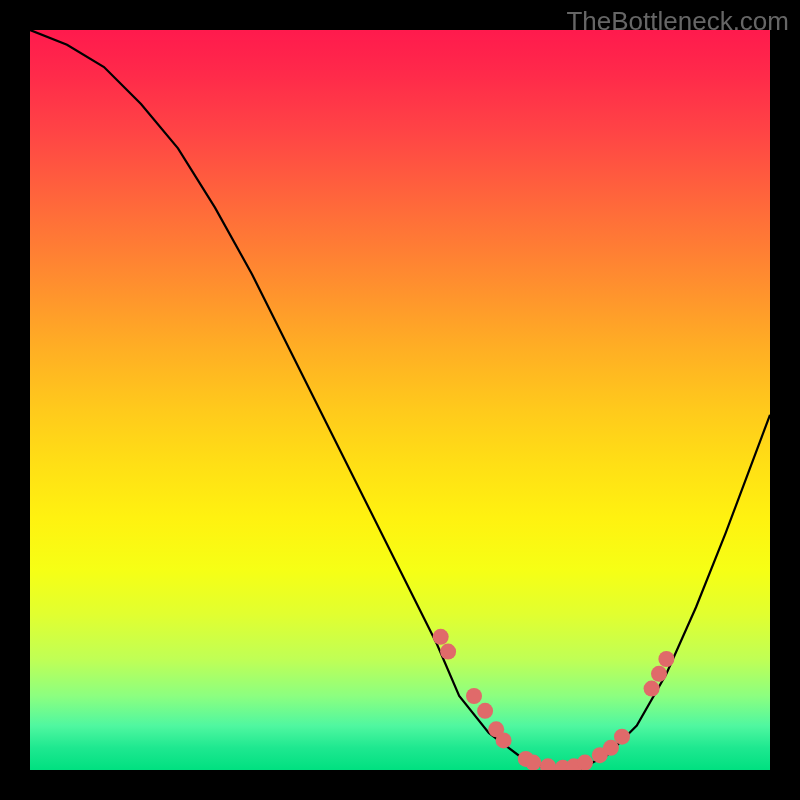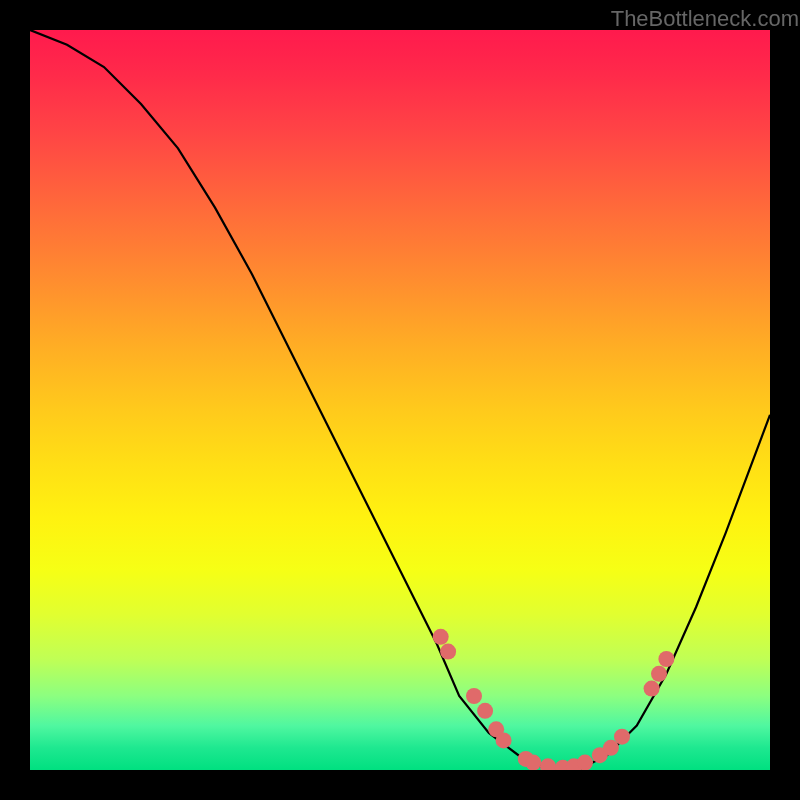--- a/index.html
+++ b/index.html
@@ -1,17 +1,17 @@
 <!DOCTYPE html>
 <html><head>
 <meta charset="utf-8">
 <style>
   * { margin: 0; padding: 0; box-sizing: border-box; }
   body { width: 800px; height: 800px; background: #000; position: relative; font-family: Arial, sans-serif; }
-  .watermark { position: absolute; top: 6px; right: 1px; color: #666; font-size: 22px; font-weight: 500; z-index: 10; }
+  .watermark { position: absolute; top: 6px; right: 11px; color: #666; font-size: 26px; font-weight: 500; z-index: 10; }
   .plot-area { position: absolute; left: 30px; top: 30px; width: 740px; height: 740px; overflow: hidden; }
   .gradient { position: absolute; inset: 0; background: linear-gradient(to bottom,
     #ff1a4d 0%,
     #ff2a4a 6%,
     #ff4545 14%,
     #ff6a3a 24%,
     #ff8a30 33%,
     #ffab25 42%,
     #ffc91c 51%,
     #ffe015 59%,

